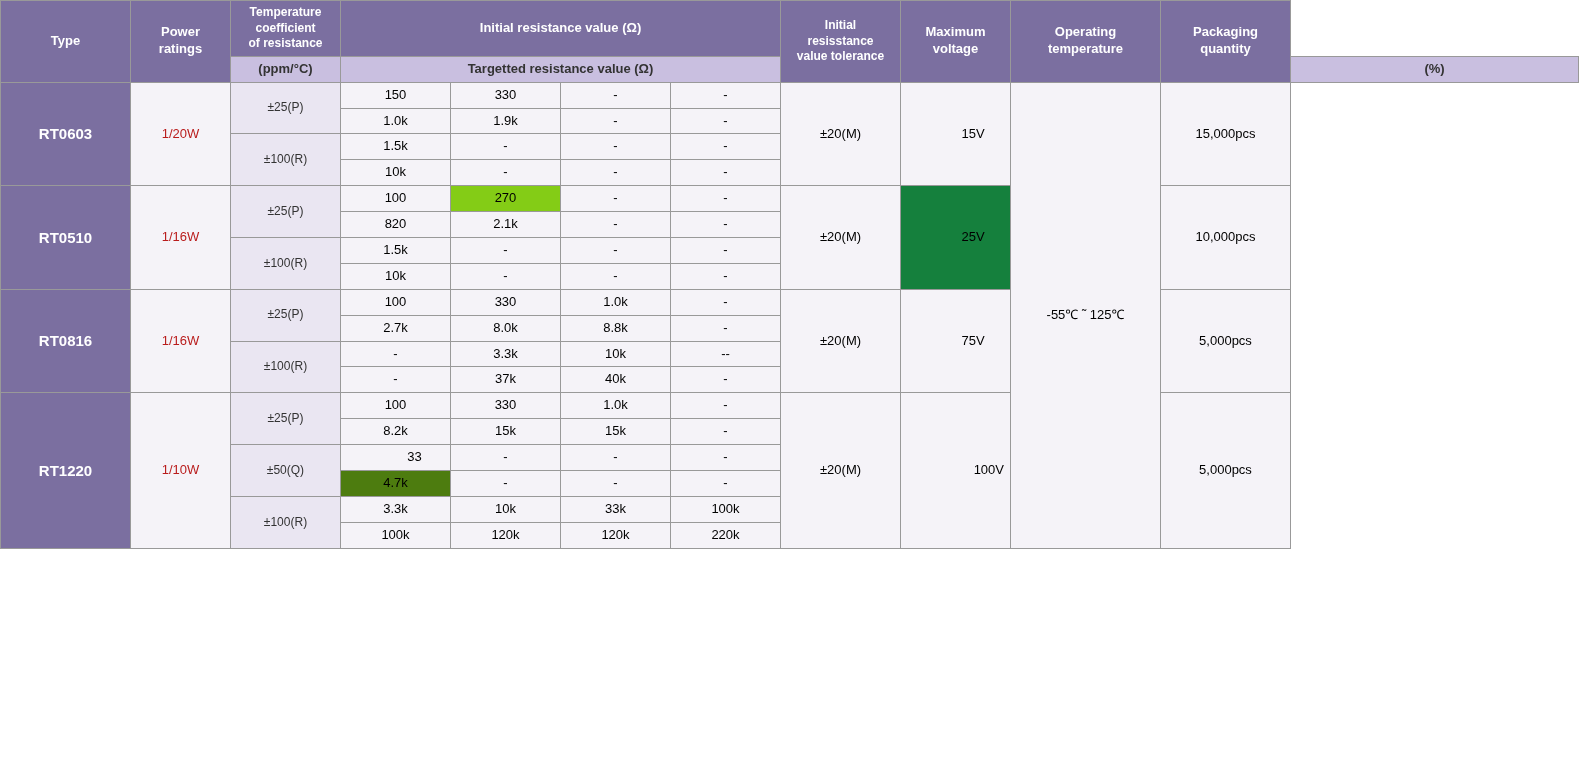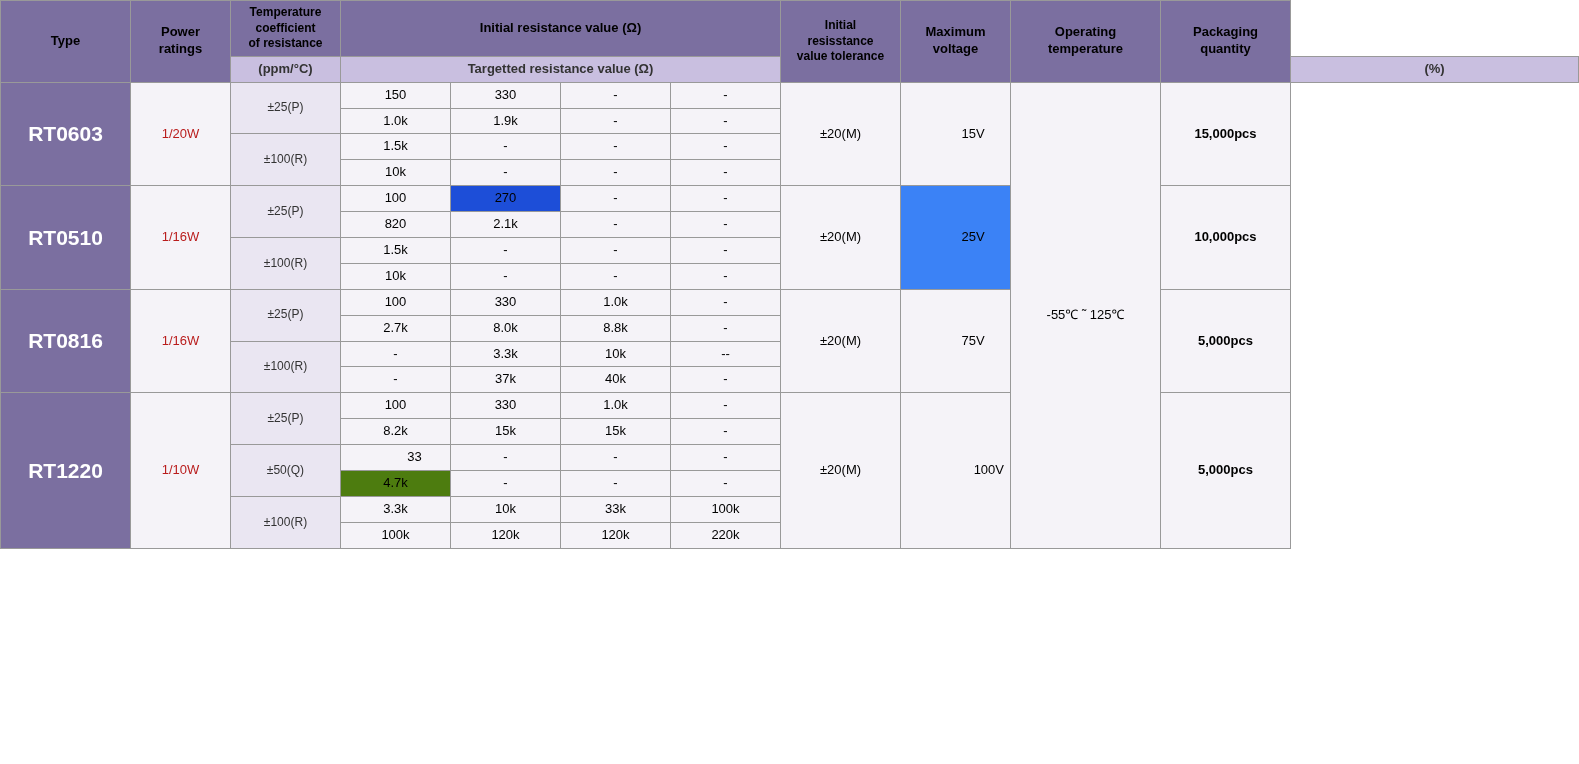--- a/index.html
+++ b/index.html
@@ -20,34 +20,34 @@
     th, td {
       border: 1px solid #999;
       text-align: center;
       vertical-align: middle;
       padding: 4px 6px;
       line-height: 1.3;
     }
     
     .header-purple {
       background-color: #7b6fa0;
-      color: #000000;
+      color: #ffffff;
       font-weight: bold;
     }
     .header-light {
       background-color: #c9bfe0;
       color: #333;
       font-weight: bold;
     }
     
     .type-cell {
       background-color: #7b6fa0 !important;
       color: #fff;
       font-weight: bold;
-      font-size: 21px;
+      font-size: 15px;
     }
     
     .power-cell {
       background-color: #f5f3f8;
       color: #b91c1c;
     }
     
     .temp-cell {
       background-color: #eae6f2;
       color: #333;
@@ -62,21 +62,20 @@
       background-color: #f5f3f8;
       padding-left: 41px;
     }
     
     .optemp-cell {
       background-color: #f5f3f8;
     }
     
     .pkg-cell {
       background-color: #f5f3f8;
-      font-weight: bold;
     }
     
     col.col-type    { width: 130px; }
     col.col-power   { width: 100px; }
     col.col-tempco  { width: 110px; }
     col.col-r1      { width: 110px; }
     col.col-r2      { width: 110px; }
     col.col-r3      { width: 110px; }
     col.col-r4      { width: 110px; }
     col.col-tol     { width: 120px; }
@@ -151,25 +150,25 @@
           <td style="background-color: rgb(245, 243, 248);">10k</td>
           <td style="background-color: rgb(245, 243, 248);">-</td>
           <td style="background-color: rgb(245, 243, 248);">-</td>
           <td style="background-color: rgb(245, 243, 248);">-</td>
         </tr>
         <tr>
           <td rowspan="4" class="type-cell">RT0510</td>
           <td rowspan="4" class="power-cell">1/16W</td>
           <td rowspan="2" class="temp-cell" style="background-color: rgb(234, 230, 242);">±25(P)</td>
           <td style="background-color: rgb(245, 243, 248);">100</td>
-          <td style="background-color: #1d4ed8; margin-top: 37px;">270</td>
+          <td style="background-color: #84cc16; margin-top: 37px;">270</td>
           <td style="background-color: rgb(245, 243, 248);">-</td>
           <td style="background-color: rgb(245, 243, 248);">-</td>
           <td rowspan="4" class="tol-cell" style="background-color: rgb(245, 243, 248);">±20(M)</td>
-          <td rowspan="4" class="maxv-cell" style="background-color: #3b82f6;">25V</td>
+          <td rowspan="4" class="maxv-cell" style="background-color: #15803d;">25V</td>
           <td rowspan="4" class="pkg-cell" style="background-color: rgb(245, 243, 248);">10,000pcs</td>
         </tr>
         <tr>
           <td style="background-color: rgb(245, 243, 248);">820</td>
           <td style="background-color: rgb(245, 243, 248);">2.1k</td>
           <td style="background-color: rgb(245, 243, 248);">-</td>
           <td style="background-color: rgb(245, 243, 248);">-</td>
         </tr>
         <tr>
           <td rowspan="2" class="temp-cell" style="background-color: rgb(234, 230, 242);">±100(R)</td>

